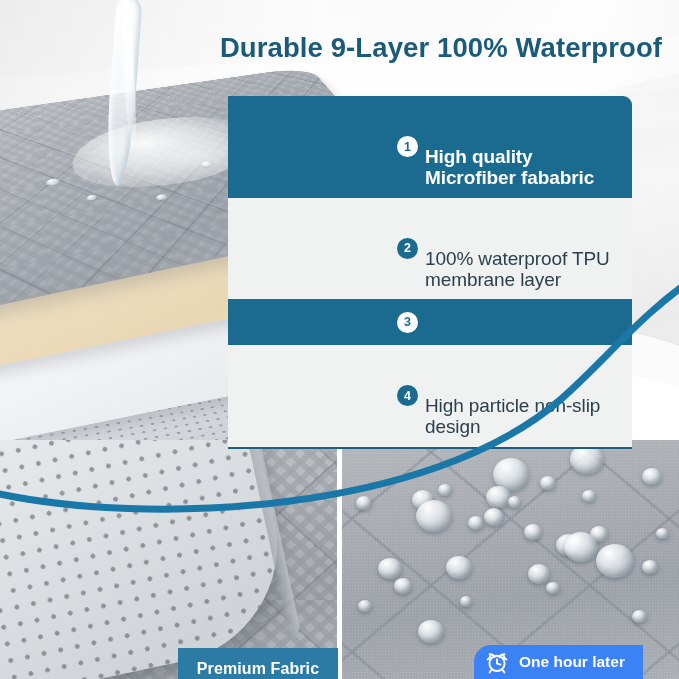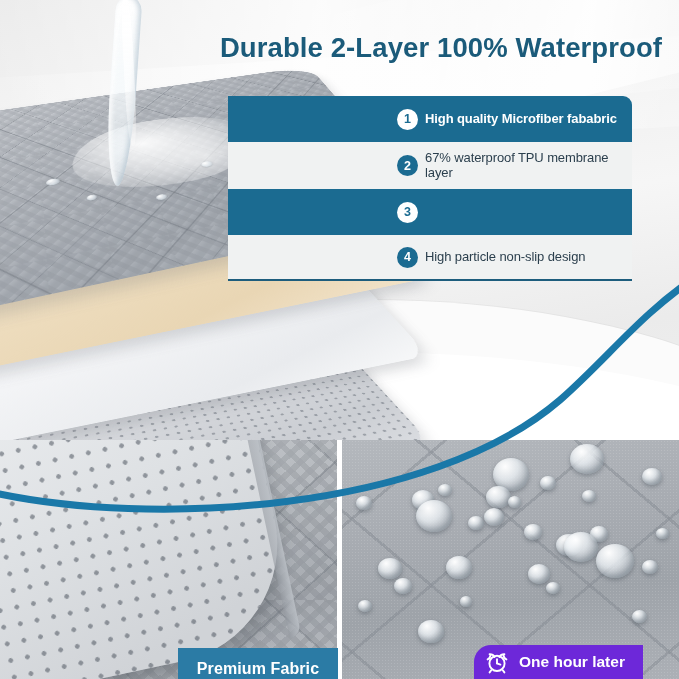--- a/index.html
+++ b/index.html
@@ -236,24 +236,25 @@
     align-items: center;
     justify-content: center;
     font-size: 12.5px;
     font-weight: bold;
     margin: 0 7px 0 169px;
   }
   .row-dark .bullet-num { background: #ffffff; color: #1b6b91; }
   .row-light .bullet-num { background: #1b6b91; color: #ffffff; }
 
   .bullet-text {
-    font-size: 13px;
+    font-size: 19px;
     line-height: 1.12;
     font-weight: 600;
     letter-spacing: -.1px;
+    margin-top: 41px;
   }
   .row-light .bullet-text { font-weight: 500; }
 
   
   .divider-wrap {
     position: absolute;
     left: 0; top: 280px;
     width: 679px; height: 260px;
     z-index: 70;
     pointer-events: none;
@@ -369,21 +370,21 @@
     justify-content: center;
     z-index: 80;
     letter-spacing: .1px;
     text-align: right;
   }
   .label-hour {
     position: absolute;
     left: 474px; top: 645px;
     height: 34px;
     padding: 0 18px 0 10px;
-    background: #6d28d9;
+    background: #3b82f6;
     color: #ffffff;
     font-size: 15.5px;
     font-weight: bold;
     display: flex;
     align-items: center;
     gap: 9px;
     border-radius: 17px 0 0 0;
     z-index: 80;
   }
   .clock-icon { flex: 0 0 auto; display: block; }
@@ -426,32 +427,32 @@
       <div class="bead" style="left:24%;top:50%;width:13px;height:10px;"></div>
       <div class="bead" style="left:32%;top:62%;width:9px;height:8px;"></div>
       <div class="bead" style="left:58%;top:55%;width:11px;height:9px;"></div>
       <div class="bead" style="left:66%;top:48%;width:8px;height:7px;"></div>
       <div class="bead" style="left:46%;top:68%;width:10px;height:8px;"></div>
     </div>
     <div class="drip"></div>
     <div class="drip2"></div>
   </div>
 
-  <div class="title">Durable 2-Layer 100% Waterproof</div>
+  <div class="title">Durable 9-Layer 100% Waterproof</div>
 
   <div class="callouts">
 
     <div class="row row-dark r1">
       <div class="bullet-num">1</div>
       <div class="bullet-text">High quality Microfiber fababric</div>
     </div>
 
     <div class="row row-light">
       <div class="bullet-num">2</div>
-      <div class="bullet-text">67% waterproof TPU membrane layer</div>
+      <div class="bullet-text">100% waterproof TPU membrane layer</div>
     </div>
 
     <div class="row row-dark">
       <div class="bullet-num">3</div>
     </div>
 
     <div class="row row-light r4">
       <div class="bullet-num">4</div>
       <div class="bullet-text">High particle non-slip design</div>
     </div>

